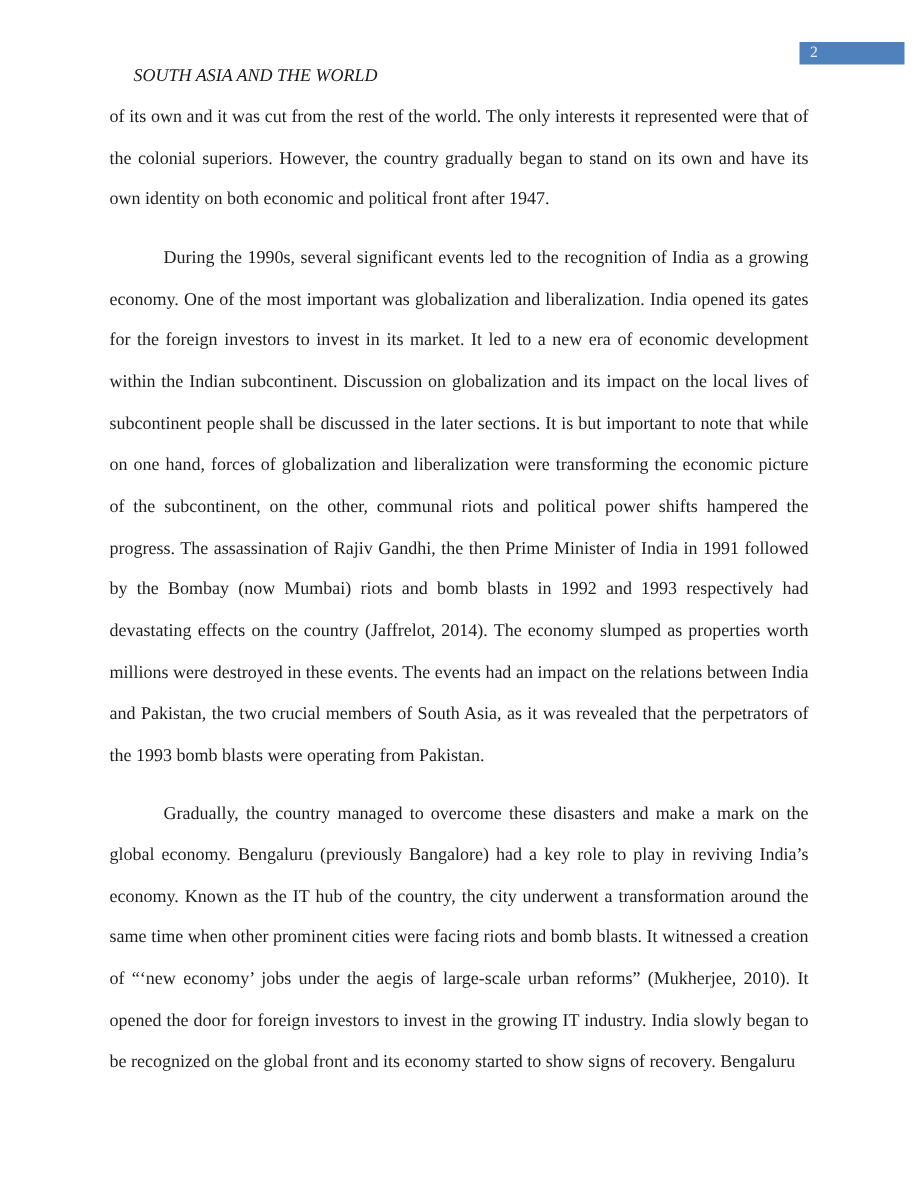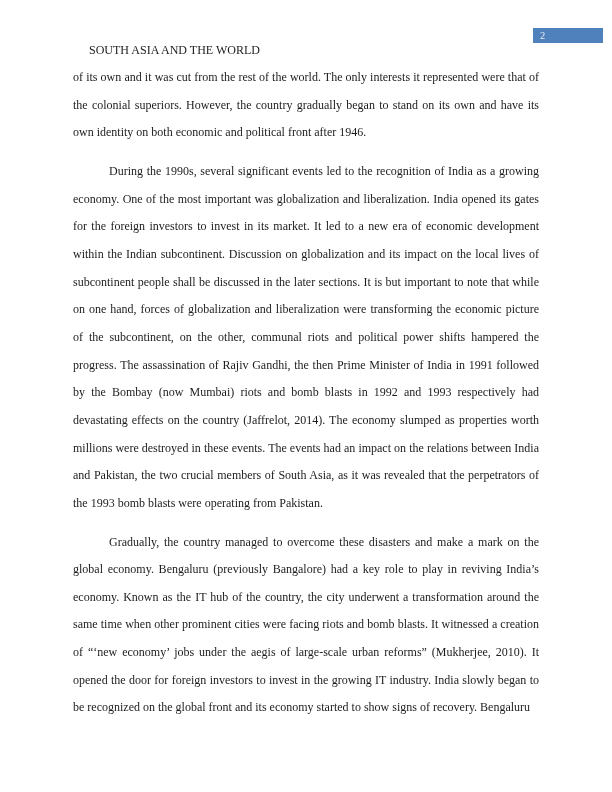--- a/index.html
+++ b/index.html
@@ -33,20 +33,21 @@
     font-family: "Liberation Serif", serif;
   }
   .running-head {
     position: absolute;
     left: 89px;
     top: 43px;
     font-size: 12px;
     line-height: 14px;
     color: #1c1c1c;
     white-space: nowrap;
+    font-style: italic;
   }
   .body-text {
     position: absolute;
     left: 73px;
     top: 64px;
     width: 466px;
   }
   .para {
     margin: 0 0 11px 0;
     font-size: 12px;
@@ -63,18 +64,18 @@
 
 <div class="page">
 
   <div class="page-number-badge">
     <span>2</span>
   </div>
 
   <div class="running-head">SOUTH ASIA AND THE WORLD</div>
 
   <div class="body-text">
-    <p class="para">of its own and it was cut from the rest of the world. The only interests it represented were that of the colonial superiors. However, the country gradually began to stand on its own and have its own identity on both economic and political front after 1946.</p>
+    <p class="para">of its own and it was cut from the rest of the world. The only interests it represented were that of the colonial superiors. However, the country gradually began to stand on its own and have its own identity on both economic and political front after 1947.</p>
     <p class="para indent">During the 1990s, several significant events led to the recognition of India as a growing economy. One of the most important was globalization and liberalization. India opened its gates for the foreign investors to invest in its market. It led to a new era of economic development within the Indian subcontinent. Discussion on globalization and its impact on the local lives of subcontinent people shall be discussed in the later sections. It is but important to note that while on one hand, forces of globalization and liberalization were transforming the economic picture of the subcontinent, on the other, communal riots and political power shifts hampered the progress. The assassination of Rajiv Gandhi, the then Prime Minister of India in 1991 followed by the Bombay (now Mumbai) riots and bomb blasts in 1992 and 1993 respectively had devastating effects on the country (Jaffrelot, 2014). The economy slumped as properties worth millions were destroyed in these events. The events had an impact on the relations between India and Pakistan, the two crucial members of South Asia, as it was revealed that the perpetrators of the 1993 bomb blasts were operating from Pakistan.</p>
     <p class="para indent">Gradually, the country managed to overcome these disasters and make a mark on the global economy. Bengaluru (previously Bangalore) had a key role to play in reviving India’s economy. Known as the IT hub of the country, the city underwent a transformation around the same time when other prominent cities were facing riots and bomb blasts. It witnessed a creation of “‘new economy’ jobs under the aegis of large-scale urban reforms” (Mukherjee, 2010). It opened the door for foreign investors to invest in the growing IT industry. India slowly began to be recognized on the global front and its economy started to show signs of recovery. Bengaluru</p>
   </div>
 
 </div>
 
 </body></html>

